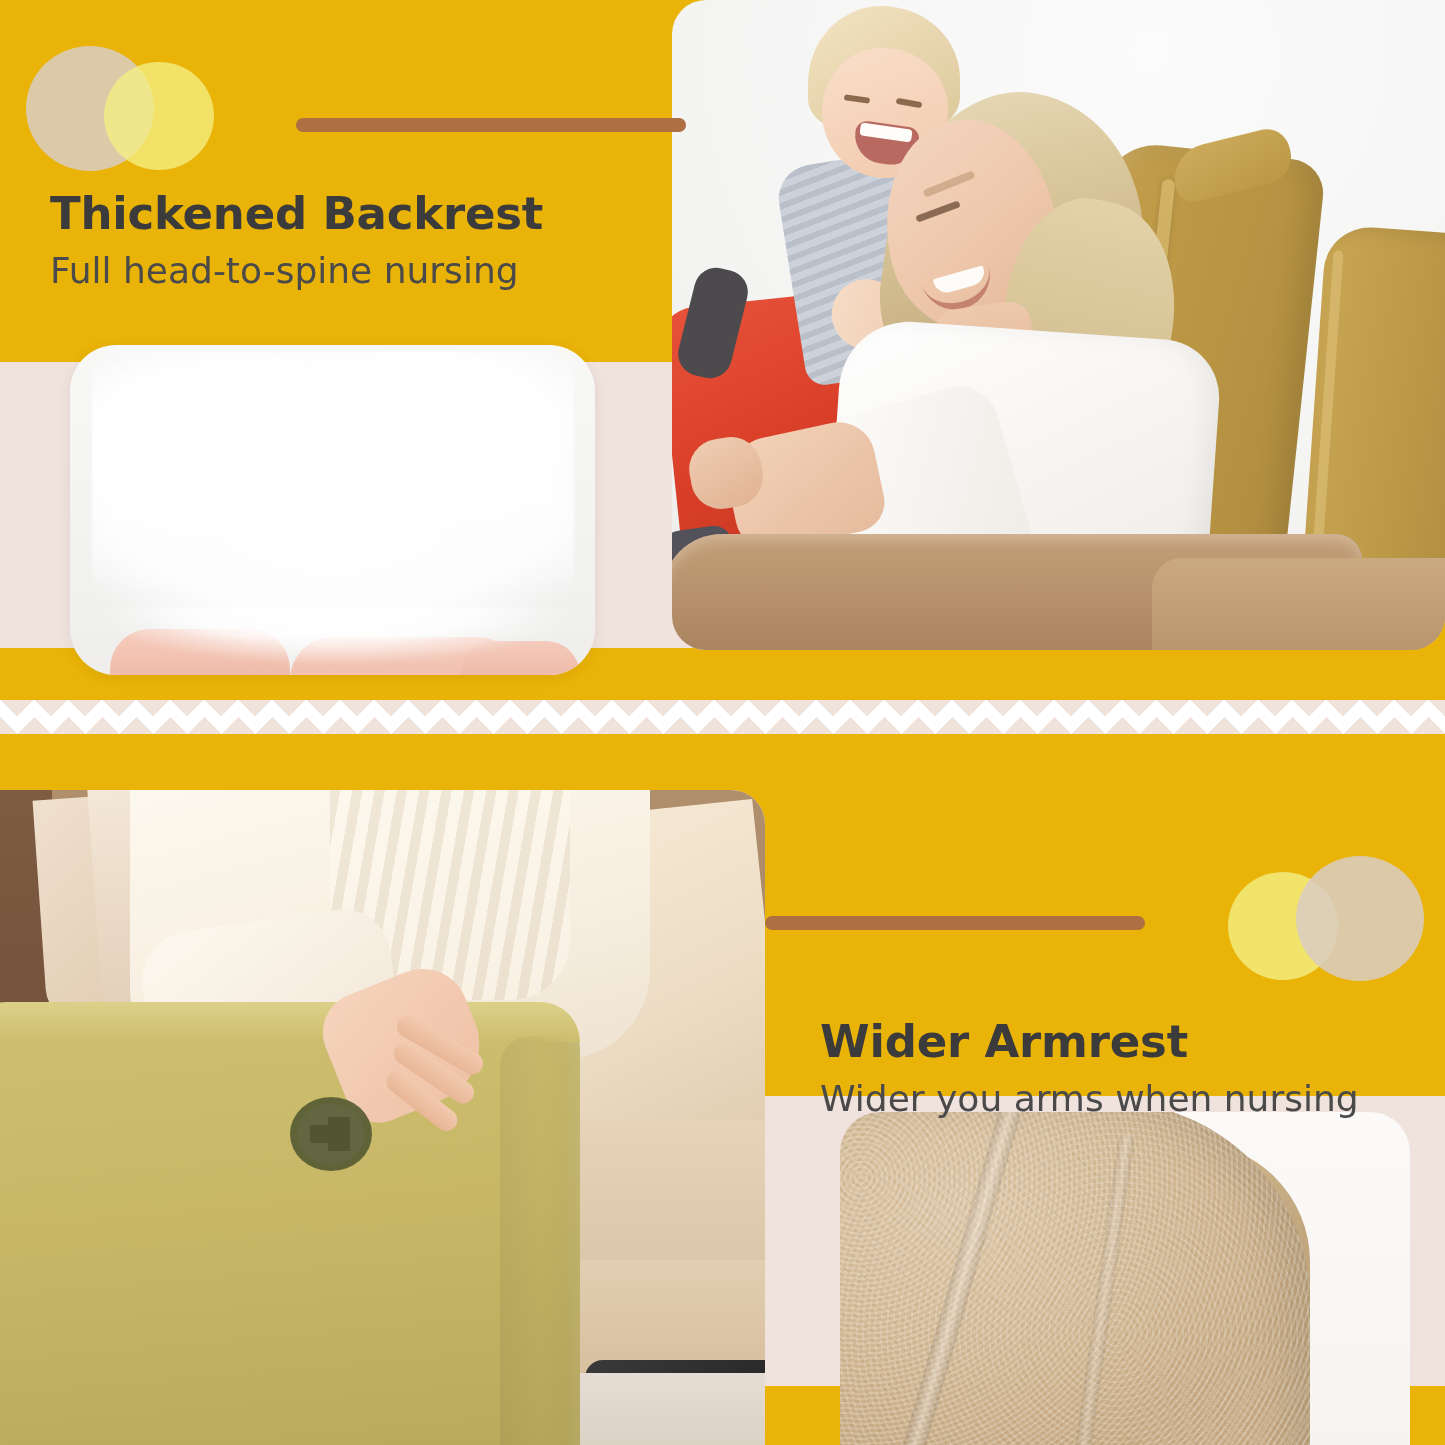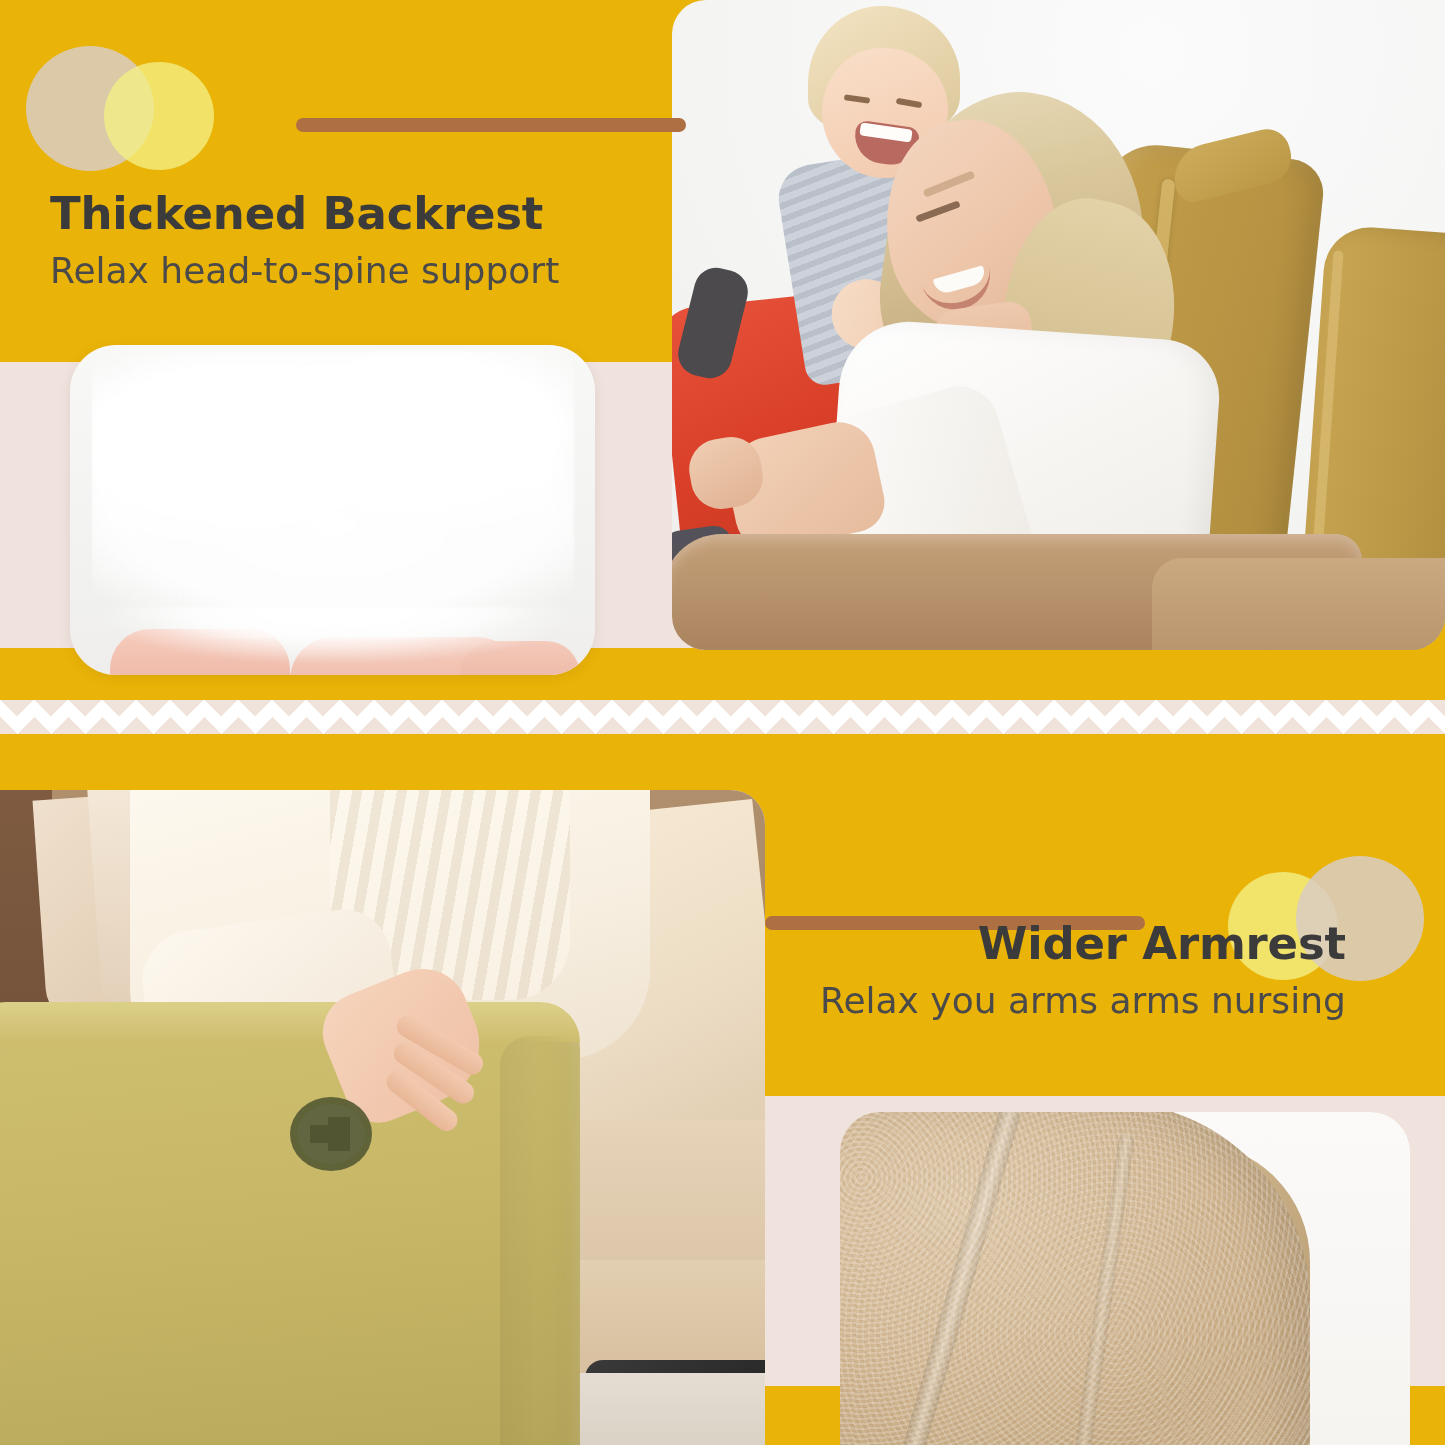--- a/index.html
+++ b/index.html
@@ -243,21 +243,21 @@
   #rule-top{left:296px;top:118px;width:390px;height:14px;}
   #rule-bottom{left:765px;top:916px;width:380px;height:14px;}
 
   
   .tblock{position:absolute;}
   .title{font-weight:bold;color:#3b3b3b;letter-spacing:-.2px;
     font-size:45px;line-height:1.05;white-space:nowrap;}
   .subtitle{color:#4a4a4a;font-size:36px;line-height:1.12;
     white-space:nowrap;margin-top:14px;}
   #text-backrest{left:50px;top:190px;}
-  #text-armrest{left:820px;top:920px;text-align:right;}
+  #text-armrest{left:820px;top:1018px;}
 
   
   #divider-zigzag{position:absolute;left:0;top:700px;width:1445px;height:34px;
     background:
       linear-gradient(135deg,#efe3db 25%,transparent 25%) -17px 0/34px 34px,
       linear-gradient(225deg,#efe3db 25%,transparent 25%) -17px 0/34px 34px,
       linear-gradient(315deg,#efe3db 25%,transparent 25%) 0 0/34px 34px,
       linear-gradient(45deg,#efe3db 25%,transparent 25%) 0 0/34px 34px;
     background-color:#ffffff;}
 </style>
@@ -359,23 +359,23 @@
   <div class="circles" id="deco-circles-bottom">
     <div class="circ c-yellow"></div>
     <div class="circ c-beige"></div>
   </div>
 
   <div class="rule" id="rule-top"></div>
   <div class="rule" id="rule-bottom"></div>
 
   <div class="tblock" id="text-backrest">
     <div class="title">Thickened Backrest</div>
-    <div class="subtitle">Relax head-to-spine support</div>
+    <div class="subtitle">Full head-to-spine nursing</div>
   </div>
 
   <div class="tblock" id="text-armrest">
     <div class="title">Wider Armrest</div>
-    <div class="subtitle">Relax you arms arms nursing</div>
+    <div class="subtitle">Wider you arms when nursing</div>
   </div>
 
   <div id="divider-zigzag"></div>
 
 </div>
 
 </body></html>

